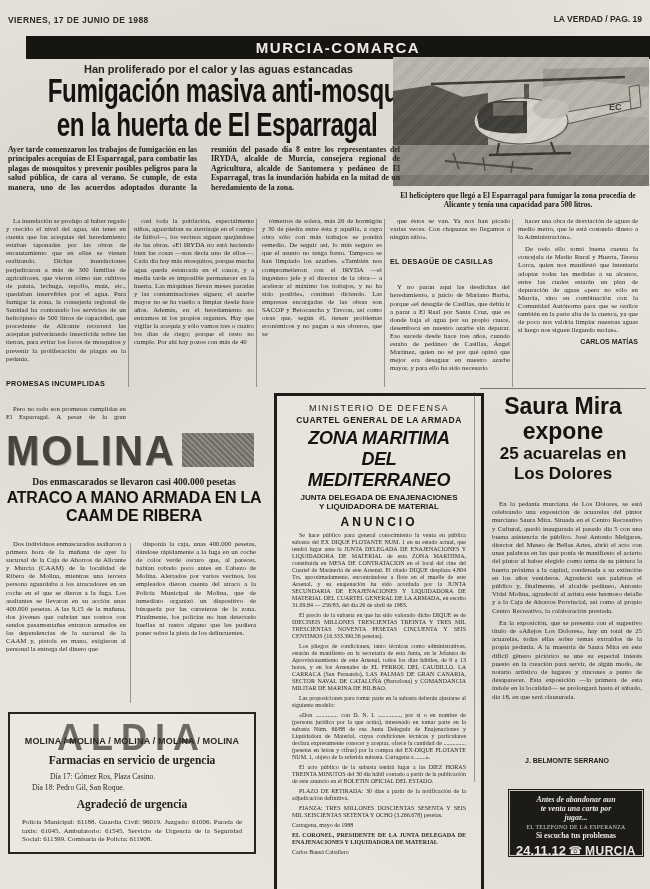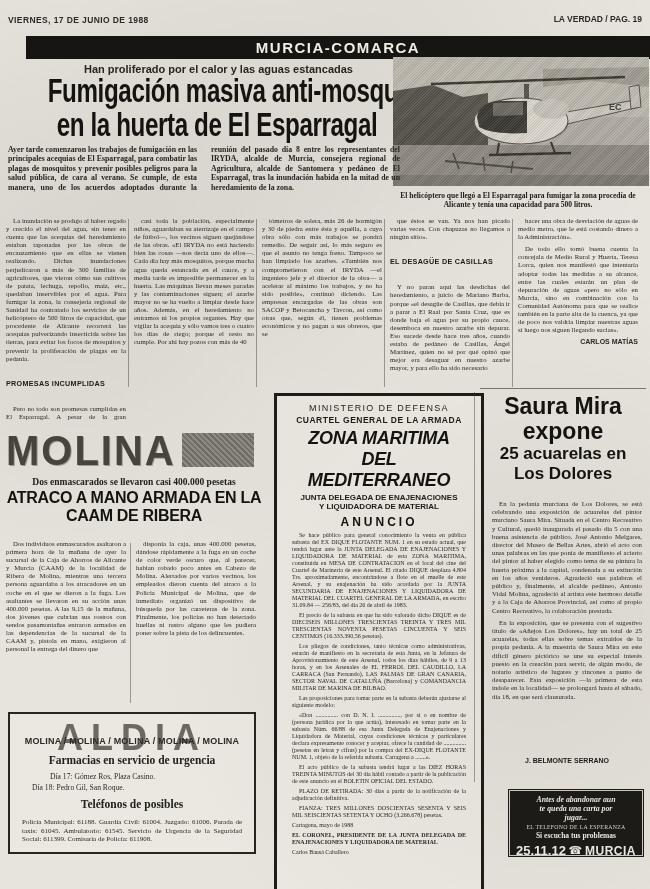--- a/index.html
+++ b/index.html
@@ -179,22 +179,22 @@
     </div>
   </div>
   <div class="abs vrule" style="left:130px;top:543px;height:160px;"></div>
 
   <div class="abs aldia">
     <div class="aldia-logo">ALDIA</div>
     <div class="aldia-band">MOLINA / MOLINA / MOLINA / MOLINA / MOLINA</div>
     <div class="aldia-h" style="top:40px;">Farmacias en servicio de urgencia</div>
     <div class="aldia-line" style="top:58px;padding-left:18px;">Día 17: Gómez Ros, Plaza Casino.</div>
     <div class="aldia-line" style="top:69px;">Día 18: Pedro Gil, San Roque.</div>
-    <div class="aldia-h" style="top:84px;">Teléfonos de posibles</div>
-    <div class="aldia-phones">Policía Municipal: 61188. Guardia Civil: 61004. Juzgado: 61006. Parada de taxis: 61045. Ambulatorio: 61545. Servicio de Urgencia de la Seguridad Social: 611399. Comisaría de Policía: 611908.</div>
+    <div class="aldia-h" style="top:84px;">Agradeció de urgencia</div>
+    <div class="aldia-phones">Policía Municipal: 61188. Guardia Civil: 96019. Juzgado: 61006. Parada de taxis: 61045. Ambulatorio: 61545. Servicio de Urgencia de la Seguridad Social: 611399. Comisaría de Policía: 611908.</div>
   </div>
 
   <div class="abs ministry">
     <div class="min-h1">MINISTERIO DE DEFENSA</div>
     <div class="min-h2">CUARTEL GENERAL DE LA ARMADA</div>
     <div class="min-title">ZONA MARITIMA DEL</div>
     <div class="min-title" style="margin-top:0;">MEDITERRANEO</div>
     <div class="min-sub">JUNTA DELEGADA DE ENAJENACIONES</div>
     <div class="min-sub" style="margin-top:0;">Y LIQUIDADORA DE MATERIAL</div>
     <div class="min-anuncio">ANUNCIO</div>
@@ -220,24 +220,24 @@
     <div class="l2">Los Dolores</div>
   </div>
   <div class="abs saura-body">
     <p>En la pedanía murciana de Los Dolores, se está celebrando una exposición de acuarelas del pintor murciano Saura Mira. Situada en el Centro Recreativo y Cultural, quedó inaugurada el pasado día 5 con una buena asistencia de público. José Antonio Melgares, director del Museo de Bellas Artes, abrió el acto con unas palabras en las que ponía de manifiesto el acierto del pintor al haber elegido como tema de su pintura la huerta próxima a la capital, condenada a su extinción en los años venideros. Agradeció sus palabras el público y, finalmente, el alcalde pedáneo, Antonio Vidal Molina, agradeció al artista este hermoso detalle y a la Caja de Ahorros Provincial, así como al propio Centro Recreativo, la colaboración prestada.</p>
     <p>En la exposición, que se presenta con el sugestivo título de «Añejos Los Dolores», hay un total de 25 acuarelas, todas ellas sobre temas extraídos de la propia pedanía. A la maestría de Saura Mira en este difícil género pictórico se une su especial interés puesto en la creación para servir, de algún modo, de notario artístico de lugares y rincones a punto de desaparecer. Esta exposición —la primera de esta índole en la localidad— se prolongará hasta el sábado, día 18, en que será clausurada.</p>
   </div>
   <div class="abs saura-byline">J. BELMONTE SERRANO</div>
 
   <div class="abs esperanza">
     <div class="esp-line">Antes de abandonar aun</div>
-    <div class="esp-line">te queda una carta por</div>
+    <div class="esp-line">te venta una carta por</div>
     <div class="esp-line">jugar...</div>
     <div class="esp-small">EL TELEFONO DE LA ESPERANZA</div>
     <div class="esp-med">Si escucha tus problemas</div>
     <div class="esp-bottom">
-      <span class="esp-phone">25.11.12</span>
+      <span class="esp-phone">24.11.12</span>
       <span class="esp-glyph">☎</span>
       <span class="esp-city">MURCIA</span>
     </div>
   </div>
 
 </div>
 
 </body></html>

